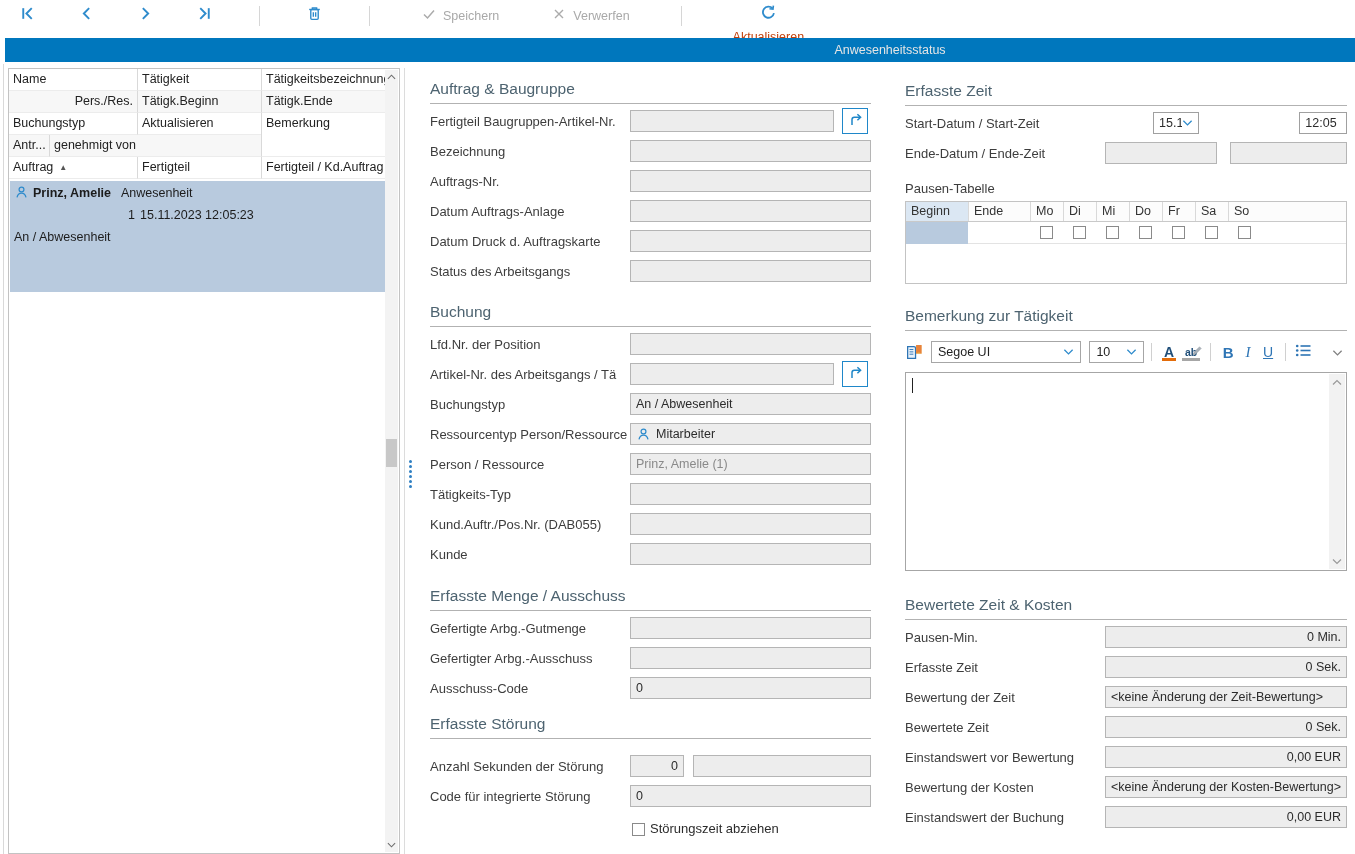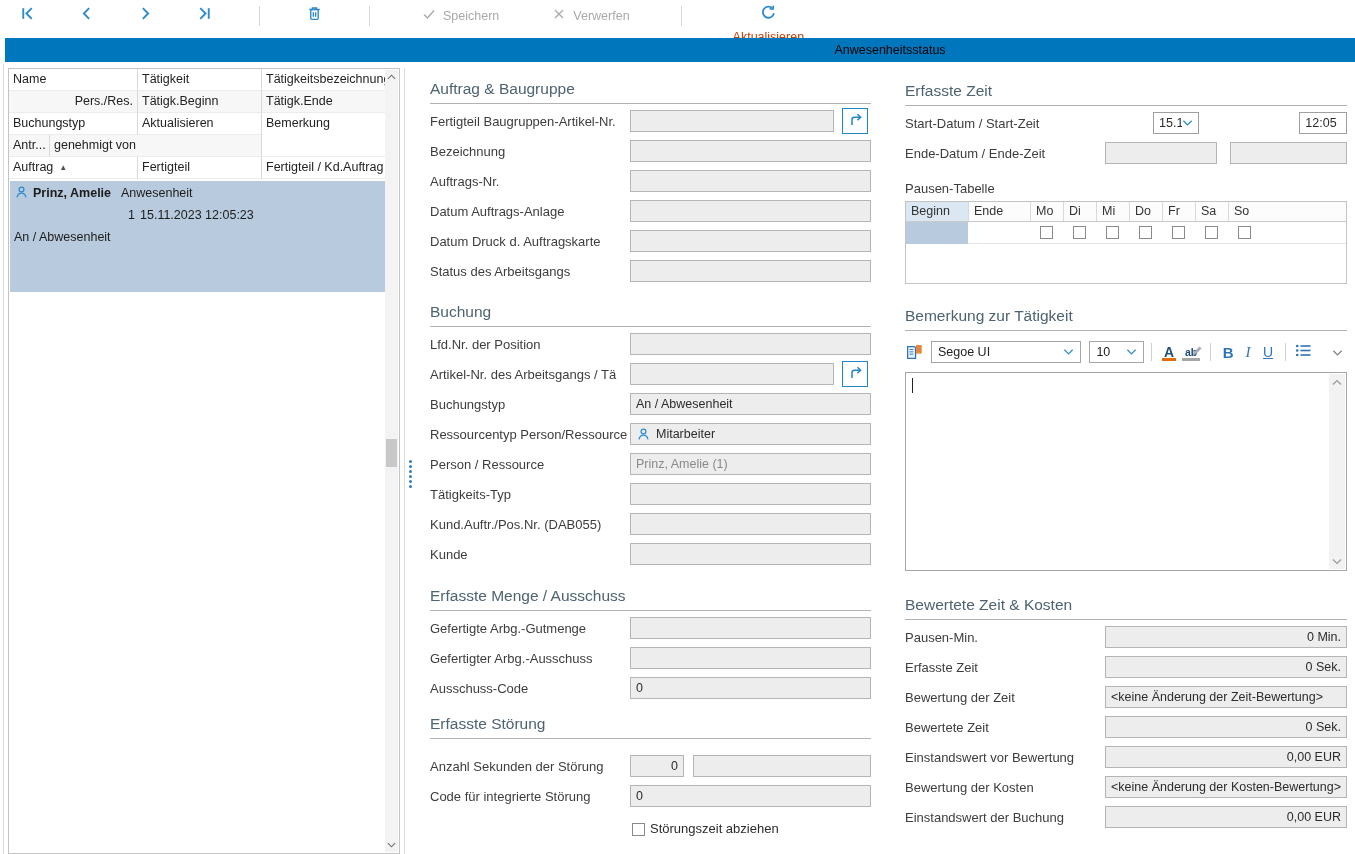--- a/index.html
+++ b/index.html
@@ -10,21 +10,21 @@
   
   .toolbar { position:absolute; left:0; top:0; right:0; height:31px; display:flex; align-items:center; padding-left:16px; background:#fff;gap:36px; }
   .nav-btn { width:23px; height:24px; display:flex; align-items:center; justify-content:center; cursor:pointer; }
   .tb-sep { width:1px; height:20px; background:#d6d6d6; margin:0 7px; }
   .tb-btn { display:flex; align-items:center; gap:6px; height:24px; padding:0 8px; font-size:12.5px; cursor:pointer; }
   .tb-btn.disabled { color:#a9a9a9; }
   .tb-btn .lbl { white-space:nowrap; }
   .tb-btn.dark { color:#c2410c;flex-direction:column; }
 
   
-  .titlebar { position:absolute; left:5px; right:0; top:38px; height:24px; background:#0077bd; color:#000000;
+  .titlebar { position:absolute; left:5px; right:0; top:38px; height:24px; background:#0077bd; color:#e5e5e5;
               font-size:12.5px; display:flex; align-items:center; justify-content:center; padding-left:420px; }
 
   .win-edge { position:absolute; left:3px; top:64px; bottom:0; width:1px; background:#d9d9d9; }
 
   
   .left-panel { position:absolute; left:8px; top:68px; width:392px; height:786px; border:1px solid #c3c3c3; background:#fff; }
   .gh-row { position:relative; display:flex; height:22px; font-size:12.5px; color:#222; width:377px; }
   .gh-row .cell { height:22px; line-height:21px; padding:0 4px; white-space:nowrap; overflow:hidden; border-bottom:1px solid #ececec; }
   .gh-row .sep { border-left:1px solid #d9d9d9; }
   .shade { background:#f7f7f7; }

